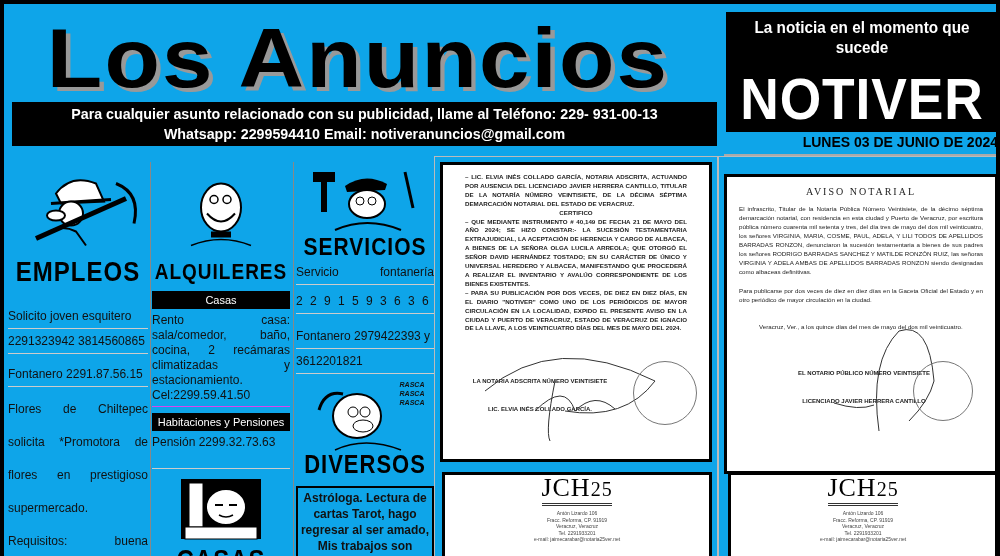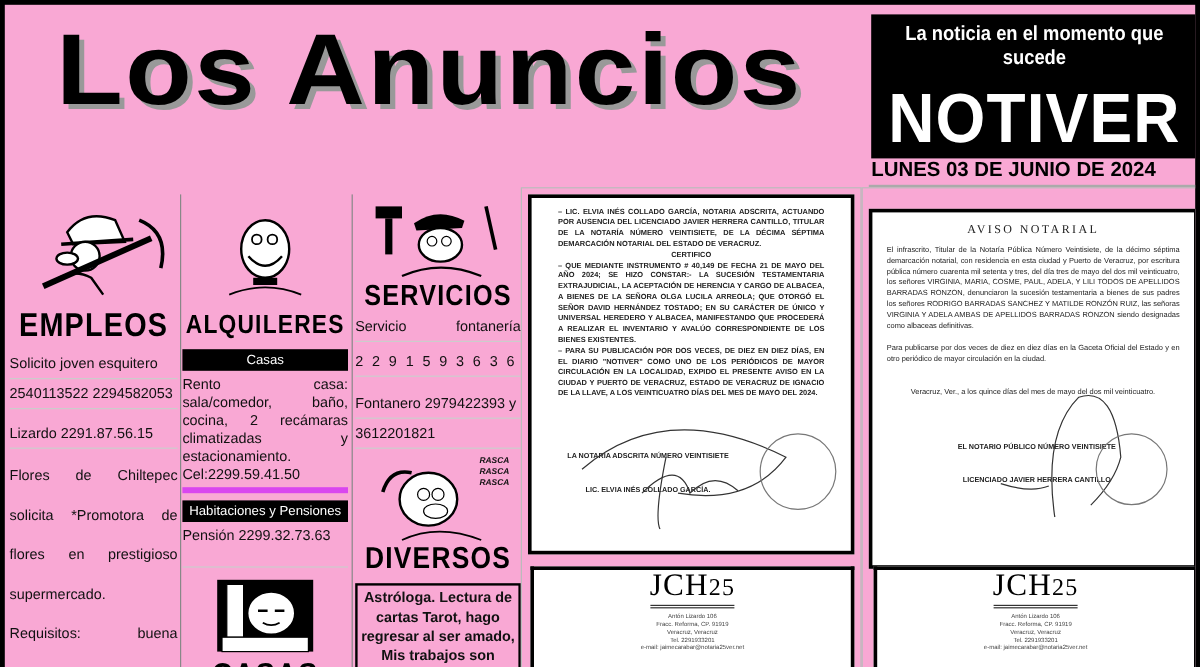--- a/index.html
+++ b/index.html
@@ -1,33 +1,33 @@
 <!DOCTYPE html>
 <html><head>
 <meta charset="utf-8">
 <style>
   * { box-sizing: border-box; margin: 0; padding: 0; }
   html, body { width: 1000px; height: 556px; overflow: hidden; background: #000; }
-  .page { position: relative; width: 1000px; height: 556px; background: #f9a8d4; border: 4px solid #000; border-bottom: none; overflow: hidden; }
+  .page { position: relative; width: 1000px; height: 556px; background: #0ea5e9; border: 4px solid #000; border-bottom: none; overflow: hidden; }
 
   
   .masthead-left { position: absolute; left: 4px; top: 0; width: 712px; height: 148px; }
   .big-title { position: absolute; left: 30px; top: 10px; width: 640px; text-align: center;
     font-family: "Liberation Sans", sans-serif; font-weight: 900; font-size: 84px; letter-spacing: 2px;
     color: #000; line-height: 88px; text-shadow: 4px 4px 0 #999; transform: scaleX(1.08); transform-origin: center; }
   .contact-bar { position: absolute; left: 4px; top: 98px; width: 705px; height: 44px; background: #000; color: #fff;
     font-family: "Liberation Sans", sans-serif; font-size: 15px; font-weight: bold; text-align: center; line-height: 20px; padding-top: 2px; }
   .contact-bar div { transform: scaleX(0.95); }
 
   .masthead-right { position: absolute; left: 722px; top: 8px; width: 272px; height: 120px; background: #000; color: #fff; text-align: center;
     font-family: Liberation Sans, sans-serif; }
   .slogan { font-size: 17px; font-weight: bold; margin-top: 6px; transform: scaleX(0.9); }
   .brand { font-size: 58px; font-weight: 900; line-height: 70px; margin-top: 6px; letter-spacing: 1px; transform: scaleX(0.92); }
-  .dateline { position: absolute; left: 722px; top: 128px; width: 272px; text-align: left; font-family: "Liberation Sans", sans-serif;
-    font-size: 17px; font-weight: bold; color: #000; line-height: 20px; }
+  .dateline { position: absolute; left: 722px; top: 128px; width: 272px; text-align: right; font-family: "Liberation Sans", sans-serif;
+    font-size: 14px; font-weight: bold; color: #000; line-height: 20px; }
   .rule-right { position: absolute; left: 720px; top: 150px; width: 280px; height: 2px; background: #aaa; }
 
   
   .col { position: absolute; top: 158px; height: 400px; font-family: "Liberation Sans", sans-serif; color: #111; }
   .col.c1 { left: 4px; width: 140px; }
   .col.c2 { left: 148px; width: 138px; }
   .col.c3 { left: 292px; width: 138px; }
   .vline { position: absolute; top: 158px; width: 1px; height: 400px; background: #888; }
 
   .cartoon { position: relative; height: 95px; margin: 0 auto; }
@@ -58,20 +58,24 @@
   .outer-frame-l { position: absolute; left: 430px; top: 152px; width: 284px; height: 404px; border: 1px solid #bbb; }
   .outer-frame-r { position: absolute; left: 714px; top: 152px; width: 286px; height: 404px; border: 1px solid #bbb; }
 </style>
 </head>
 <body>
 
 <div class="page">
 
   <div class="masthead-left">
     <div class="big-title">Los Anuncios</div>
+    <div class="contact-bar">
+      <div>Para cualquier asunto relacionado con su publicidad, llame al  Teléfono: 229- 931-00-13</div>
+      <div>Whatsapp: 2299594410 Email: notiveranuncios@gmail.com</div>
+    </div>
   </div>
 
   <div class="masthead-right">
     <div class="slogan">La noticia en el momento que sucede</div>
     <div class="brand">NOTIVER</div>
   </div>
   <div class="dateline">LUNES 03 DE JUNIO DE 2024</div>
   <div class="rule-right"></div>
 
   <div class="vline" style="left:146px"></div>
@@ -81,38 +85,38 @@
     <svg class="cartoon" width="130" height="72" viewBox="0 0 130 72" style="display:block;margin-left:8px;">
       <path d="M40 20 Q55 0 80 10 L88 28 L45 30 Z" fill="#fff" stroke="#000" stroke-width="2"></path>
       <path d="M35 30 L95 26" stroke="#000" stroke-width="3"></path>
       <circle cx="55" cy="40" r="12" fill="#fff" stroke="#000" stroke-width="2"></circle>
       <ellipse cx="40" cy="42" rx="9" ry="5" fill="#fff" stroke="#000" stroke-width="2"></ellipse>
       <path d="M20 65 L110 25" stroke="#000" stroke-width="5"></path>
       <path d="M100 10 Q125 20 118 50" stroke="#000" stroke-width="3" fill="none"></path>
       <path d="M30 60 Q45 50 60 58 L70 72" stroke="#000" stroke-width="2" fill="none"></path>
     </svg>
     <div class="section-title" style="margin-top:2px;">EMPLEOS</div>
-    <div class="ad-line" style="margin-top:6px;">Solicito joven esquitero</div>
-    <div class="ad-line">2540113522  2294582053</div>
-    <div class="ad-line" style="margin-top:8px;">Lizardo       2291.87.56.15</div>
+    <div class="ad-line" style="margin-top:19px;">Solicito joven esquitero</div>
+    <div class="ad-line">2291323942  3814560865</div>
+    <div class="ad-line" style="margin-top:8px;">Fontanero       2291.87.56.15</div>
     <div class="ad-spaced" style="margin-top:6px;">Flores de Chiltepec solicita *Promotora de flores en prestigioso supermercado. Requisitos: buena presentación, preparatoria terminada, disponibilidad horario, responsable, amable, ganas de trabajar. En-</div>
   </div>
 
   <div class="col c2">
     <svg class="cartoon" width="80" height="68" viewBox="0 0 80 68" style="display:block;margin:2px auto 0;">
       <ellipse cx="40" cy="30" rx="20" ry="24" fill="#fff" stroke="#000" stroke-width="2"></ellipse>
       <circle cx="33" cy="22" r="4" fill="#fff" stroke="#000" stroke-width="1.5"></circle>
       <circle cx="46" cy="22" r="4" fill="#fff" stroke="#000" stroke-width="1.5"></circle>
       <path d="M26 36 Q40 52 54 36" stroke="#000" stroke-width="2" fill="#fff"></path>
       <rect x="30" y="54" width="20" height="6" fill="#000"></rect>
       <path d="M10 68 Q40 56 70 68" stroke="#000" stroke-width="1.5" fill="none"></path>
     </svg>
     <div class="section-title" style="font-size:19px;">ALQUILERES</div>
     <div class="subhead">Casas</div>
-    <div class="ad-text" style="border-bottom:5px solid #d946ef;padding-bottom:3px;">Rento casa: sala/comedor, baño, cocina, 2 recámaras climatizadas y estacionamiento. Cel:2299.59.41.50</div>
+    <div class="ad-text" style="border-bottom:1px solid #d946ef;padding-bottom:3px;">Rento casa: sala/comedor, baño, cocina, 2 recámaras climatizadas y estacionamiento. Cel:2299.59.41.50</div>
     <div class="subhead">Habitaciones y Pensiones</div>
     <div class="ad-text" style="border-bottom:1px solid #ccc;padding-bottom:18px;">Pensión 2299.32.73.63</div>
 
     <svg width="100" height="68" viewBox="0 0 100 68" style="display:block;margin:10px auto 0;">
       <rect x="10" y="0" width="80" height="60" fill="#000"></rect>
       <rect x="18" y="4" width="14" height="44" fill="#fff" stroke="#000"></rect>
       <ellipse cx="55" cy="28" rx="20" ry="18" fill="#fff" stroke="#000" stroke-width="2"></ellipse>
       <path d="M44 26 L52 26 M58 26 L66 26" stroke="#000" stroke-width="2"></path>
       <path d="M48 36 Q55 40 62 36" stroke="#000" stroke-width="1.5" fill="none"></path>
       <rect x="14" y="48" width="72" height="12" fill="#fff" stroke="#000"></rect>

